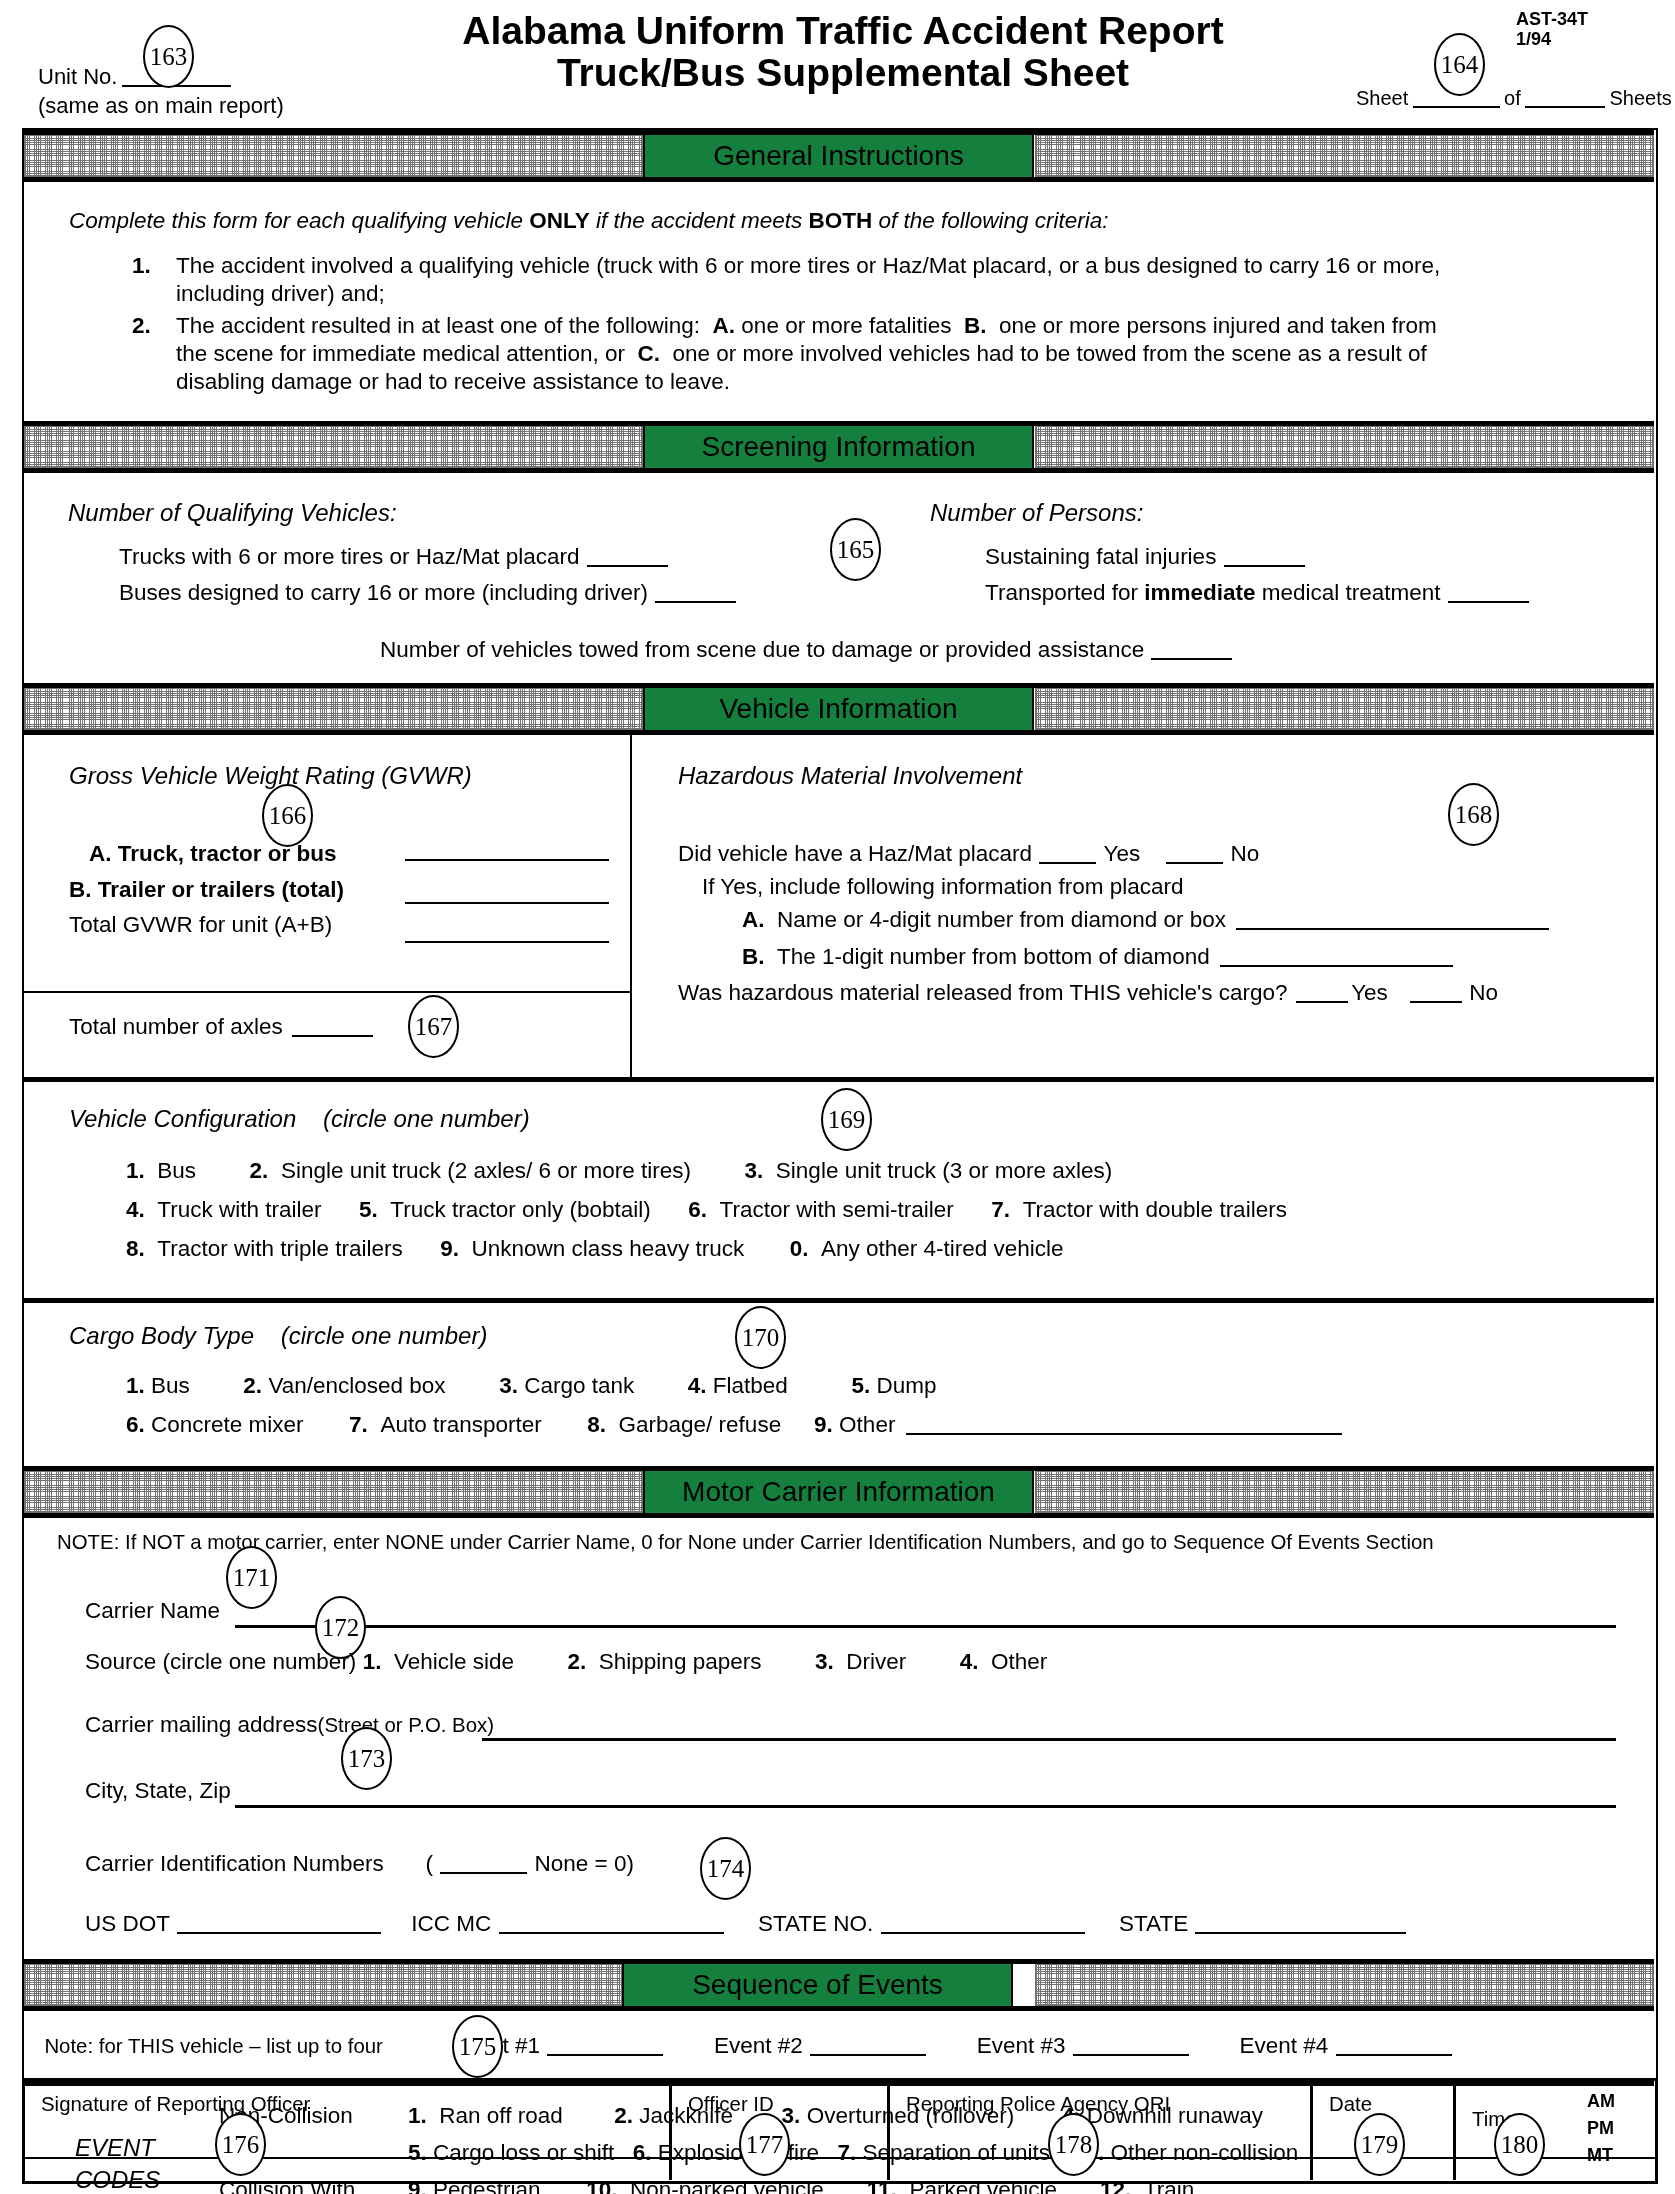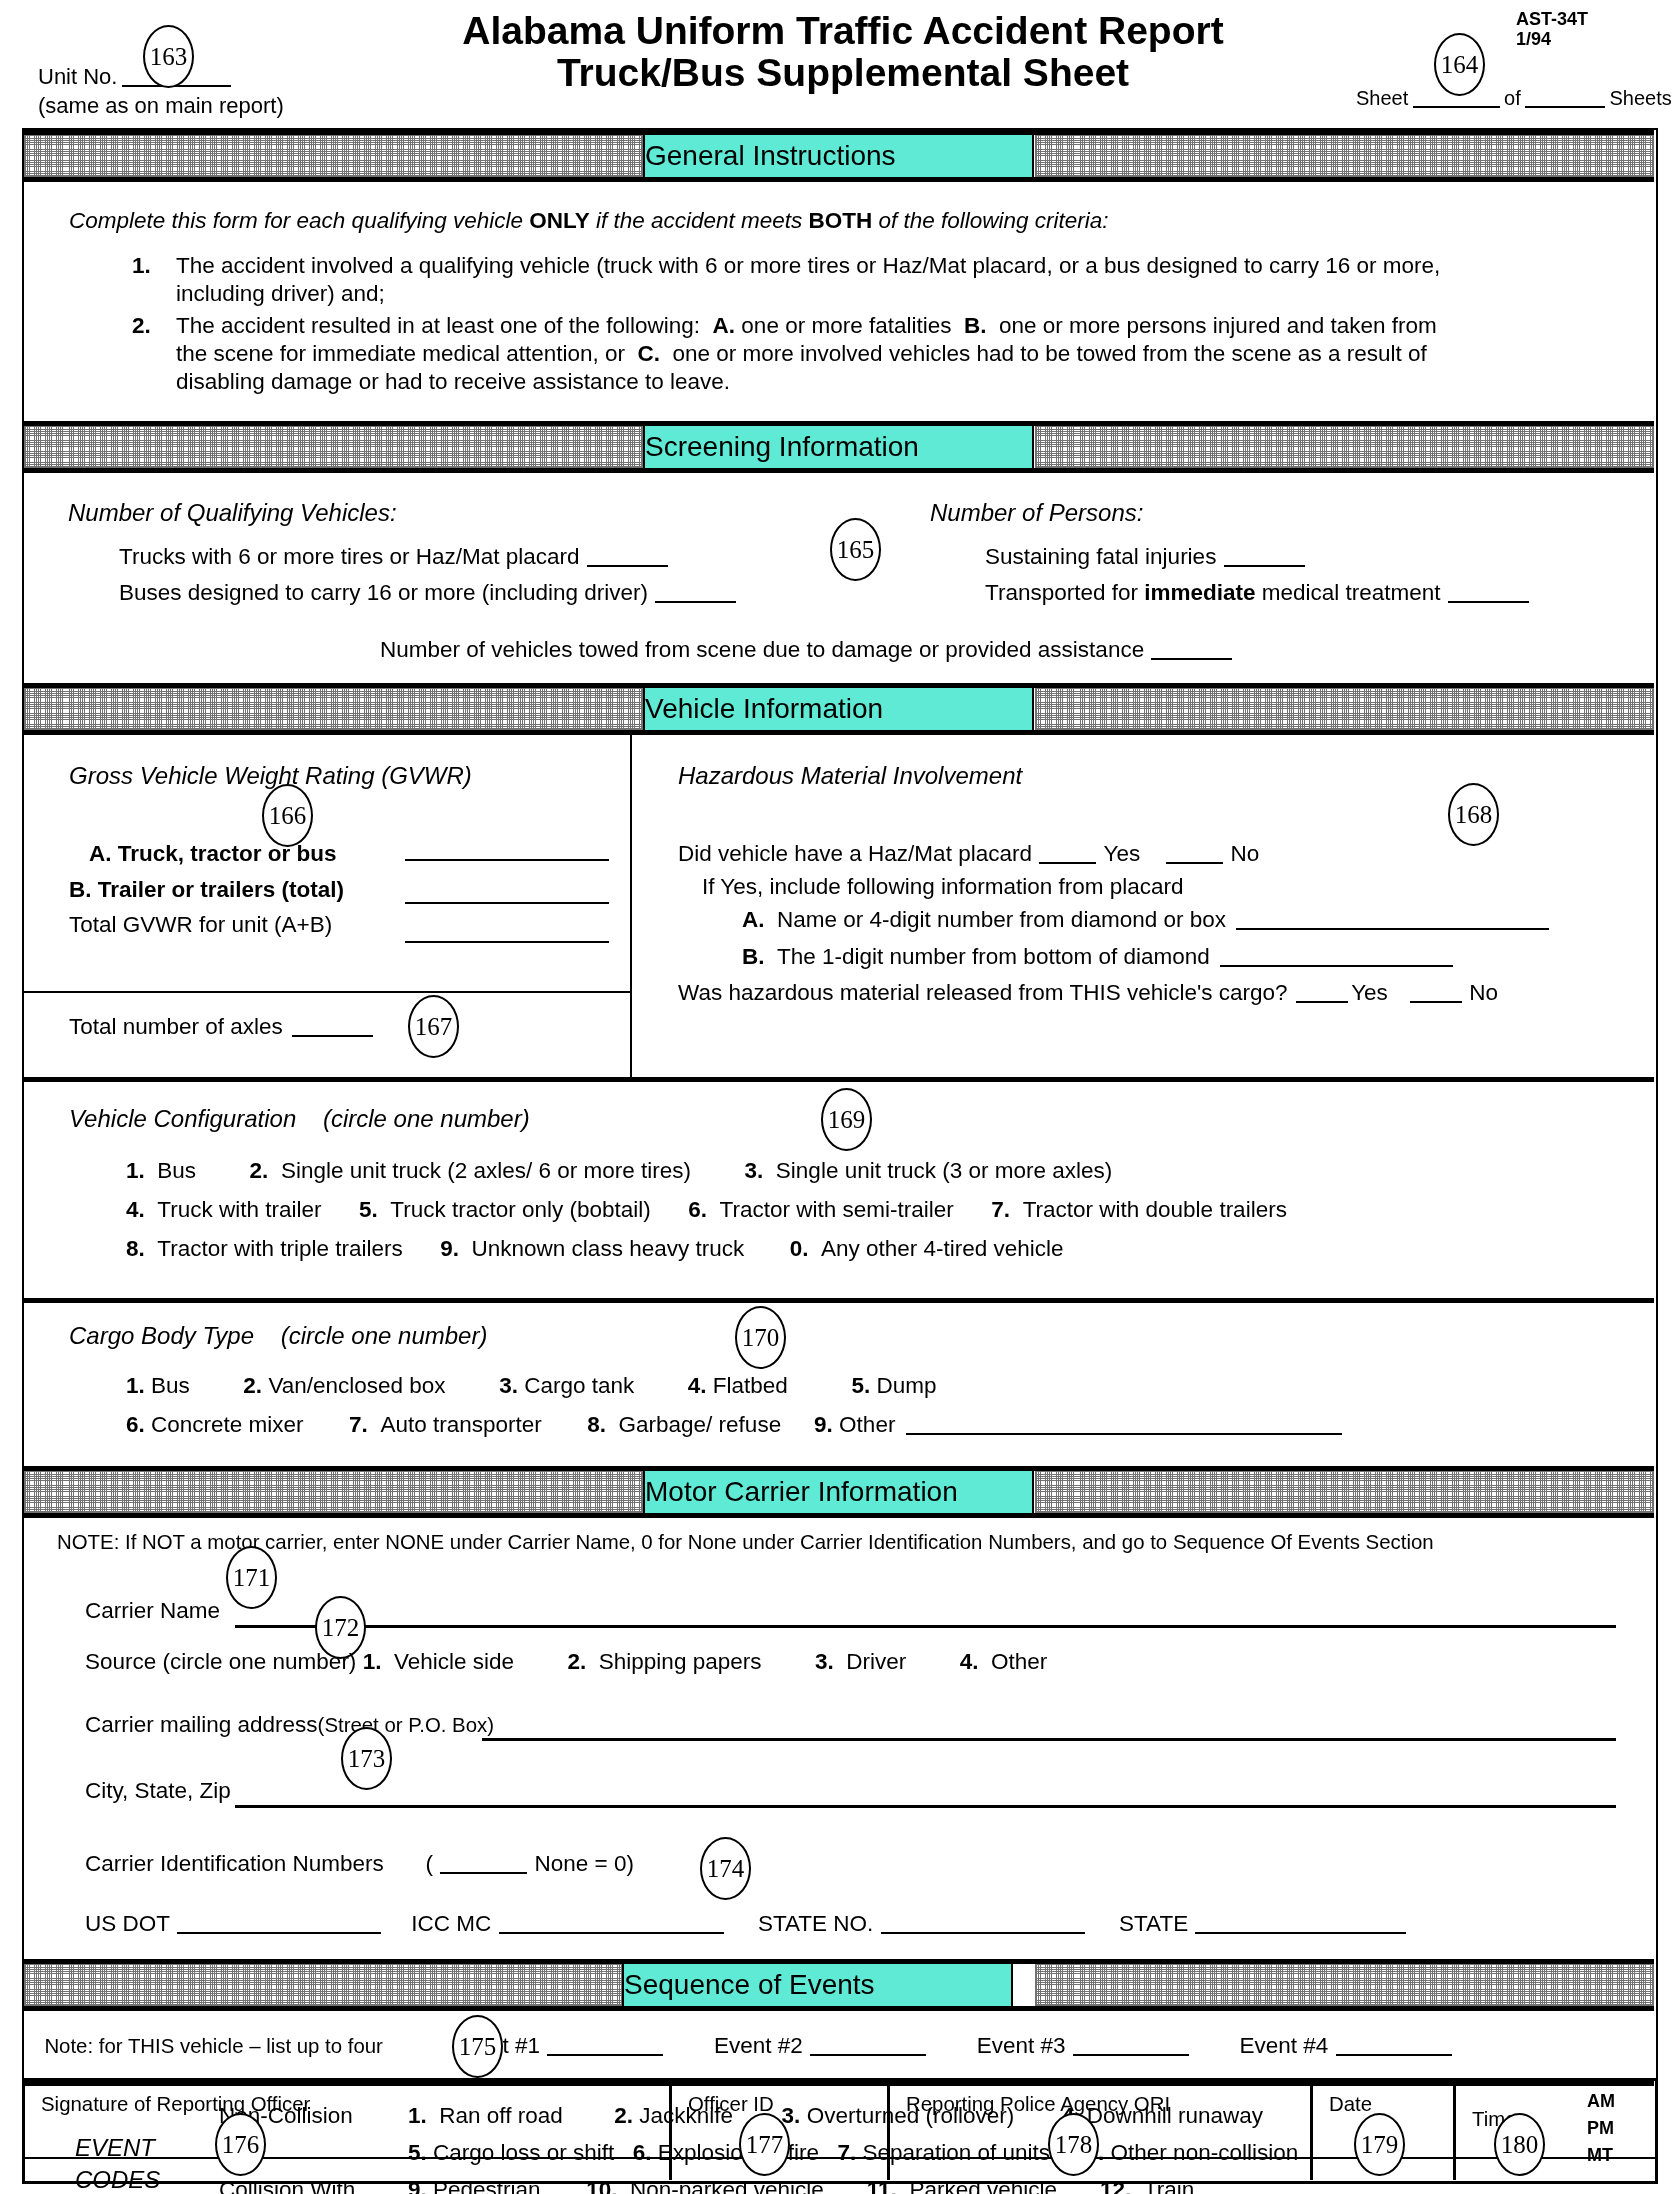--- a/index.html
+++ b/index.html
@@ -48,21 +48,21 @@
   .band{position:absolute;left:0;width:1630px;height:42px;border-top:5.1px solid #000;border-bottom:5.1px solid #000;box-sizing:content-box;}
   .band .hatch{position:absolute;top:0;height:42px;
     background-color:#fff;
     background-image:
       repeating-linear-gradient(0deg, #000 0px, #000 0.7px, transparent 0.7px, transparent 2.2px),
       repeating-linear-gradient(90deg, #000 0px, #000 0.7px, transparent 0.7px, transparent 2.2px);
     opacity:.55;
     border:0.7px solid #000;box-sizing:border-box;}
   .band .hatch.L{left:0;}
   .band .hatch.R{right:0;}
-  .band .btitle{position:absolute;top:0;height:42px;line-height:42px;font-size:28px;background:#5eead4;border-left:2.2px solid #000;border-right:2.2px solid #000;box-sizing:border-box;}
+  .band .btitle{position:absolute;top:0;height:42px;line-height:42px;text-align:center;font-size:28px;background:#15803d;border-left:2.2px solid #000;border-right:2.2px solid #000;box-sizing:border-box;}
 
   
   .hsep{position:absolute;left:0;width:1630px;height:0;border-top:5.1px solid #000;}
   .hsep.thin{border-top-width:2.9px;}
   .vsep{position:absolute;width:0;border-left:2.9px solid #000;}
 
   
   .blk{position:absolute;font-size:22.5px;line-height:1.0;}
   .blk.sm{font-size:20.4px;}
   .blk.lg{font-size:24px;}

